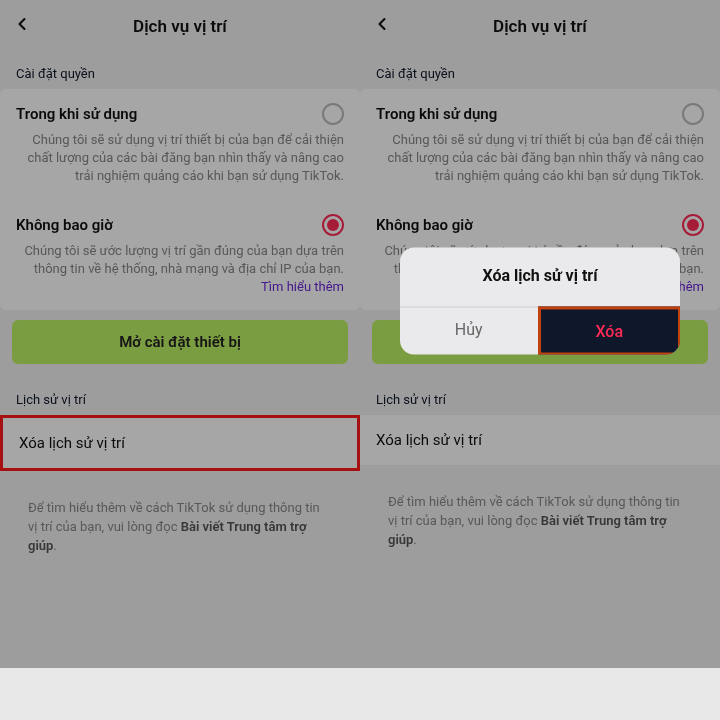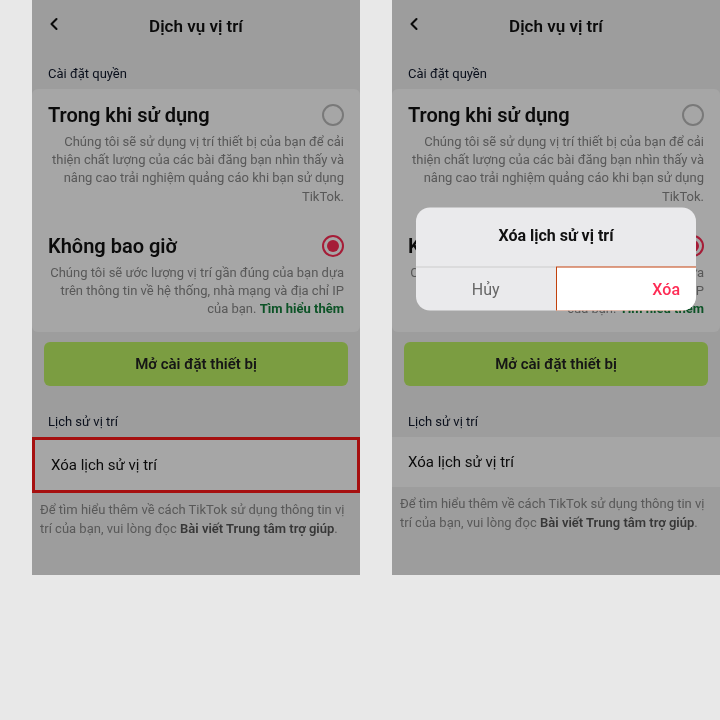--- a/index.html
+++ b/index.html
@@ -6,25 +6,24 @@
   body {
     width: 720px;
     height: 720px;
     display: flex;
     font-family: -apple-system, BlinkMacSystemFont, "Segoe UI", Roboto, sans-serif;
     background: #e8e8e8;
     overflow: hidden;
   }
   .screen {
     width: 360px;
-    height: 575px;
+    height: 668px;
     background: #f2f2f2;
     position: relative;
     overflow: hidden;
-    margin-left: 32px;
   }
   .dim-overlay {
     position: absolute;
     inset: 0;
     background: rgba(0,0,0,0.35);
     pointer-events: none;
     z-index: 1;
   }
   .header {
     display: flex;
@@ -55,21 +54,21 @@
   .option {
     padding: 14px 16px;
   }
   .option-head {
     display: flex;
     justify-content: space-between;
     align-items: center;
     margin-bottom: 6px;
   }
   .option-title {
-    font-size: 20px;
+    font-size: 15px;
     font-weight: 600;
     color: #111;
   }
   .radio {
     width: 22px;
     height: 22px;
     border-radius: 50%;
     border: 2px solid #bbb;
     position: relative;
     flex-shrink: 0;
@@ -84,22 +83,22 @@
     border-radius: 50%;
     background: #fe2c55;
   }
   .option-desc {
     font-size: 13px;
     color: #888;
     line-height: 1.4;
     text-align: right;
   }
   .learn-more {
-    font-weight: 700;
-    color: #15803d;
+    font-weight: 400;
+    color: #6d28d9;
   }
   .device-btn {
     margin: 10px 12px 0;
     background: #bef264;
     border-radius: 6px;
     text-align: center;
     padding: 13px;
     font-size: 15px;
     font-weight: 600;
     color: #222;
@@ -109,21 +108,21 @@
     padding: 16px;
     font-size: 15px;
     color: #111;
   }
   .highlight-red {
     border: 3px solid #ff1a1a;
   }
   .footer-note {
     font-size: 13px;
     color: #888;
-    padding: 8px;
+    padding: 28px;
     line-height: 1.45;
   }
   .help-link {
     font-weight: 600;
     color: #555;
   }
 
   
   .modal {
     position: absolute;
@@ -151,34 +150,33 @@
     color: #555;
     line-height: 1.45;
   }
   .modal-actions {
     display: flex;
     border-top: 1px solid #ccc;
   }
   .modal-btn {
     flex: 1;
     text-align: center;
-    padding: 12px 16px;
+    padding: 12px 0;
     font-size: 16px;
   }
   .modal-btn.cancel {
     color: #666;
     border-right: 1px solid #ccc;
   }
   .modal-btn.confirm {
     color: #fe2c55;
     font-weight: 500;
-    background: #ffffff;
-    border: 1px solid #c2410c;
+    background: #0f172a;
+    border: 3px solid #c2410c;
     margin: -1px;
-    text-align: right;
   }
 </style>
 </head>
 <body>
 
 <div class="screen">
   <div class="dim-overlay"></div>
 
   <div class="header">
     <span class="back-icon">

